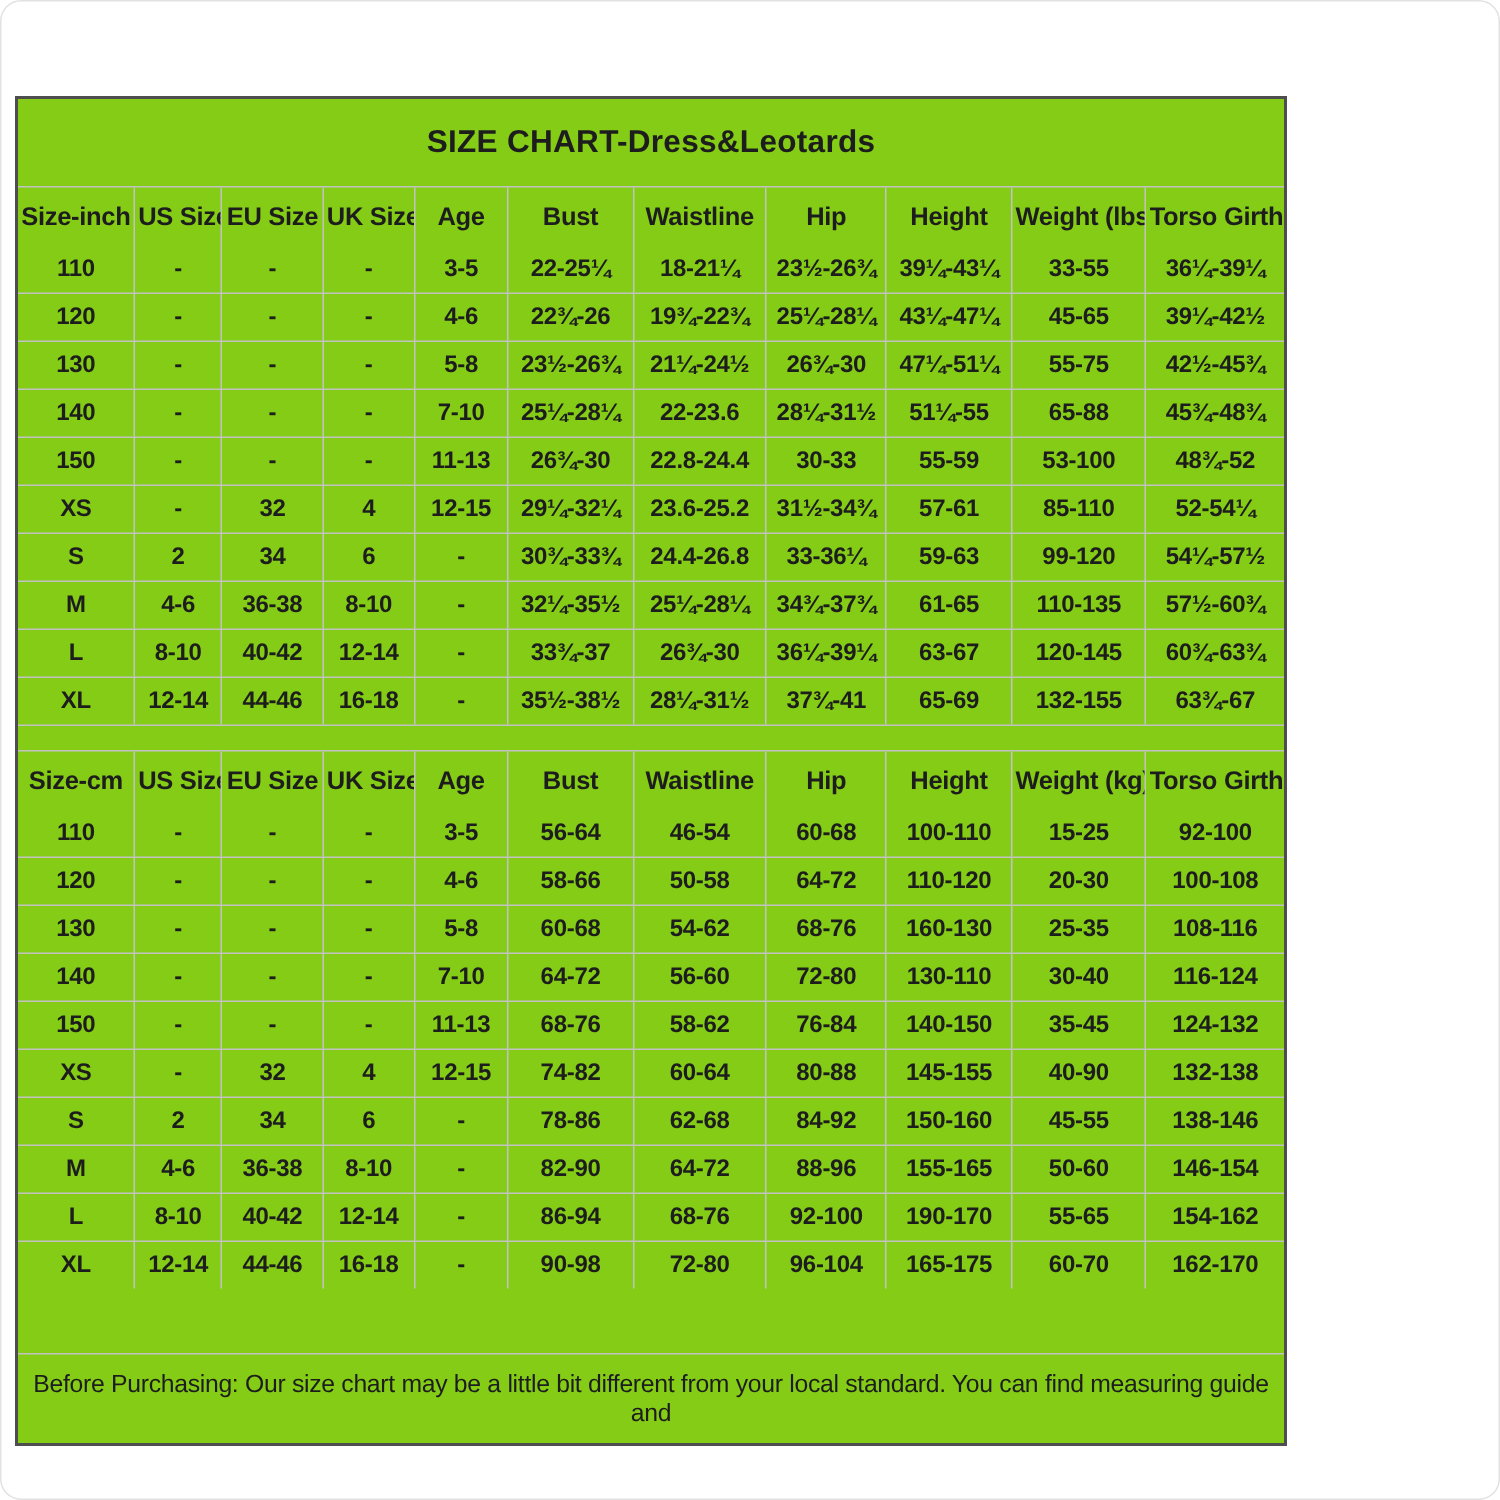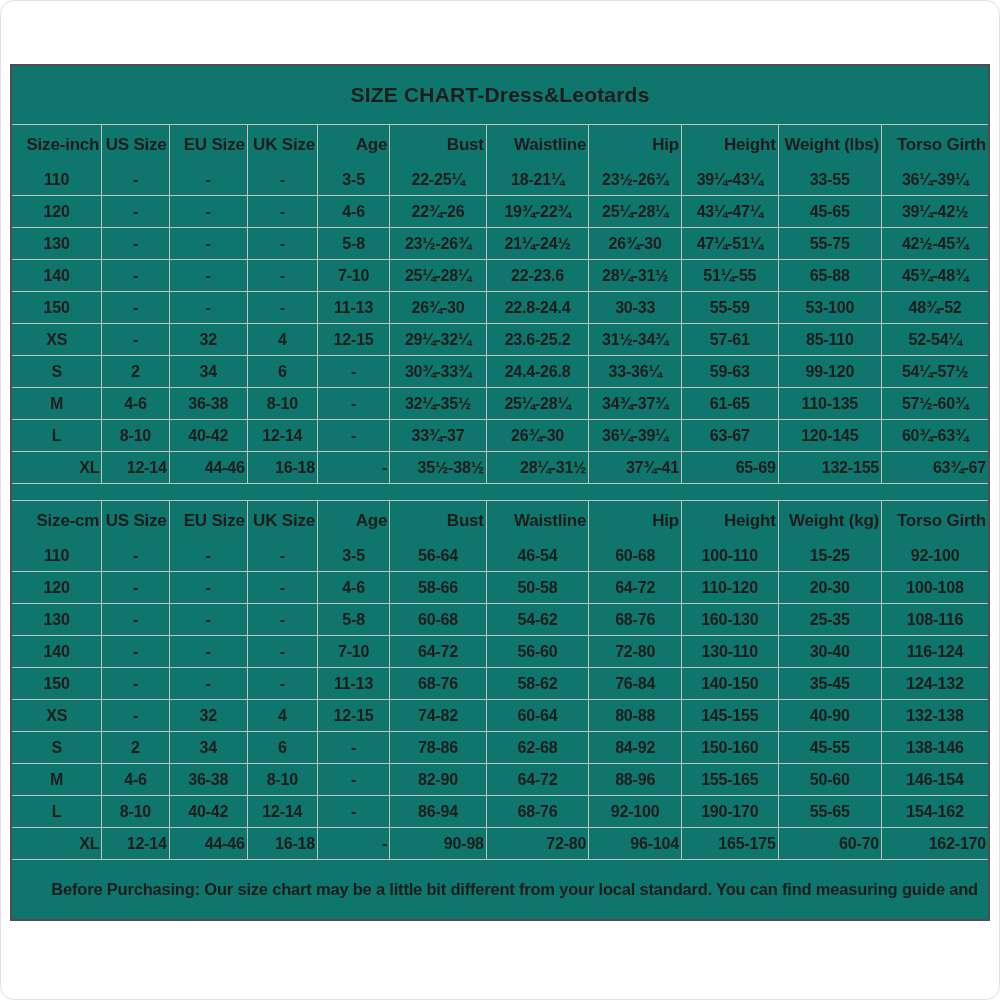--- a/index.html
+++ b/index.html
@@ -13,24 +13,24 @@
     position:absolute; left:0; top:0;
     width:1000px; height:1000px;
     border:1px solid #e2e2e2;
     border-radius:14px;
     box-sizing:border-box;
     pointer-events:none;
   }
   .chart-box{
     position:absolute;
     left:10px; top:64px;
-    width:980px;
+    width:848px;
     border:2px solid #4e4e4e;
     box-sizing:border-box;
-    background:#0f766e;
+    background:#84cc16;
   }
   .title-row{
     height:58px;
     display:flex; align-items:center; justify-content:center;
     font-size:21px; font-weight:bold;
     letter-spacing:0.2px;
     border-bottom:1px solid #c2c2c2;
   }
   table.grid{
     width:100%;
@@ -45,37 +45,38 @@
     padding:0 2px;
     letter-spacing:-0.2px;
     white-space:nowrap;
     overflow:hidden;
   }
   .grid th{ height:39px; font-size:17px; }
   .grid td{ height:31px; font-size:16px; }
   .grid tr > *:first-child{ border-left:none; }
   .grid tr > *:last-child{ border-right:none; }
   .grid tr:first-child > *{ border-top:none; }
-  .grid tr:last-child > *{ border-bottom:none;text-align:right; }
+  .grid tr:last-child > *{ border-bottom:none; }
   .table-gap{
     height:16px;
     border-top:1px solid #c2c2c2;
     border-bottom:1px solid #c2c2c2;
   }
   .footer-row{
     border-top:1px solid #c2c2c2;
     min-height:60px;
     display:flex; flex-direction:column;
     align-items:flex-end; justify-content:center;
     gap:3px;
     padding:6px 10px;
     box-sizing:border-box;
-    font-size:16.5px; font-weight:bold;
+    font-size:16.5px; font-weight:normal;
     text-align:center;
     letter-spacing:-0.2px;
+    margin-top:43px;
   }
 </style>
 </head>
 <body>
 
 <div class="page-frame"></div>
 
 <div class="chart-box">
 
   <div class="title-row">SIZE CHART-Dress&amp;Leotards</div>

